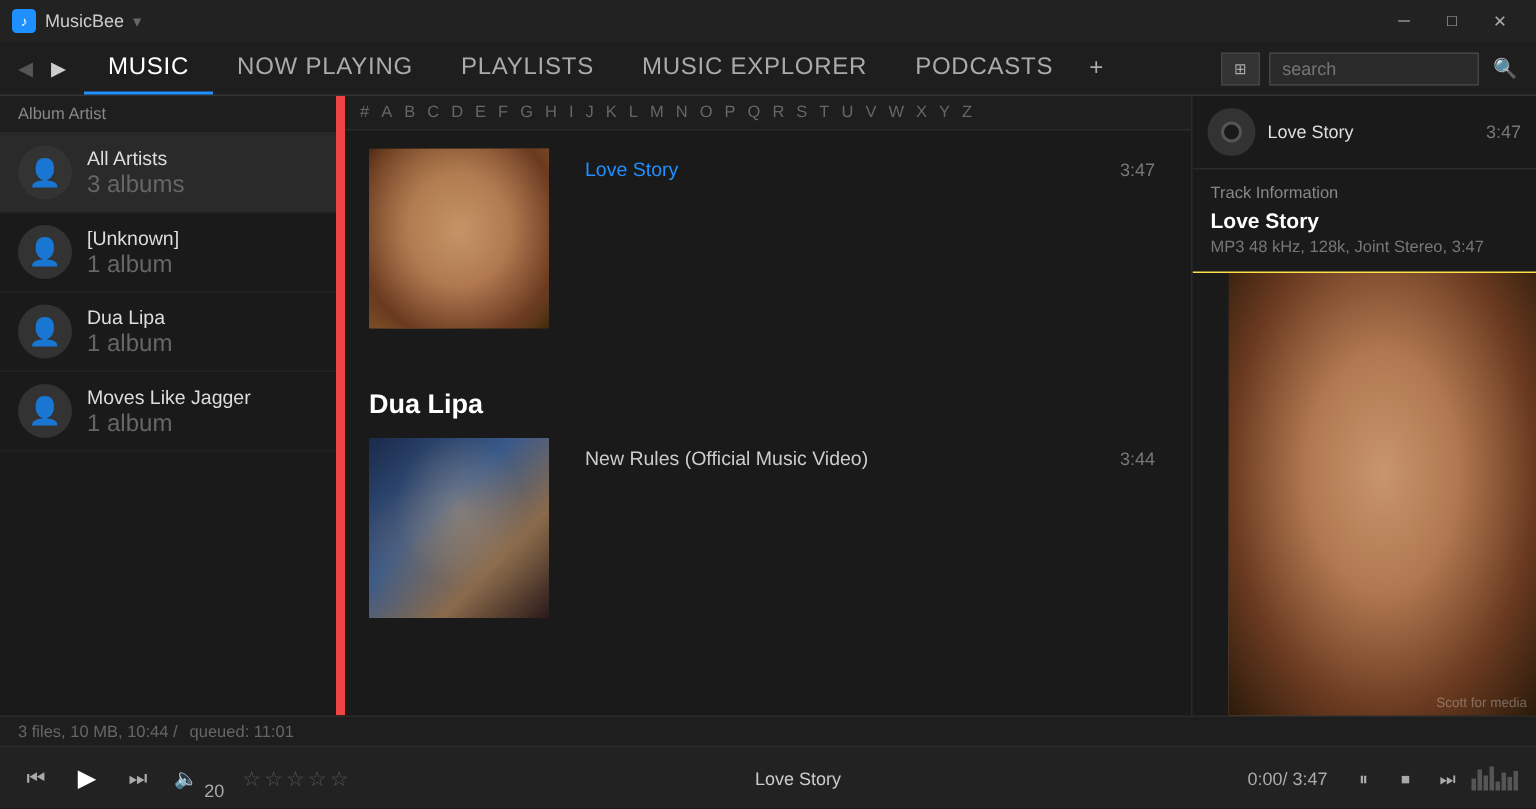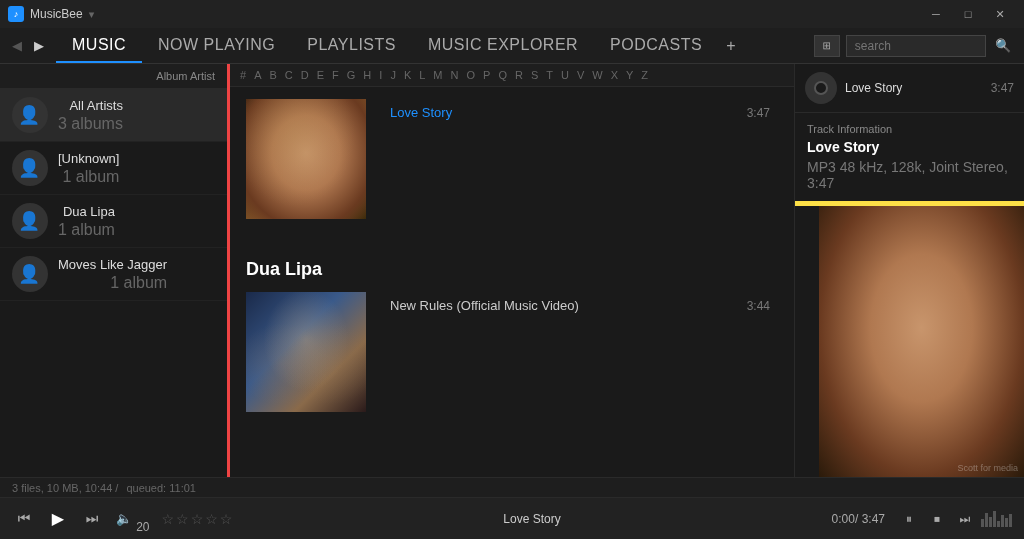--- a/index.html
+++ b/index.html
@@ -151,22 +151,21 @@
       overflow: hidden;
     }
 
     
     .sidebar {
       width: 230px;
       background: #1a1a1a;
       display: flex;
       flex-direction: column;
       flex-shrink: 0;
-      border-right: 3px solid #ef4444;
-      text-align: right;
+      border-right: 6px solid #ef4444;
     }
     .sidebar-header {
       padding: 6px 12px;
       font-size: 11px;
       color: #888;
       background: #1e1e1e;
       border-bottom: 1px solid #2a2a2a;
       text-transform: none;
     }
     .sidebar-item {
@@ -342,35 +341,35 @@
       height: 10px;
       border-radius: 50%;
       background: #1a1a1a;
       border: 2px solid #555;
     }
     .playing-info { flex: 1; }
     .playing-title { font-size: 12px; color: #ddd; }
     .playing-duration { font-size: 11px; color: #777; }
     .track-info-section {
       padding: 10px 12px;
-      border-bottom: 5px solid #fde047;
+      border-bottom: 1px solid #fde047;
     }
     .track-info-label {
       font-size: 11px;
       color: #888;
       margin-bottom: 4px;
     }
     .track-info-title {
       font-size: 14px;
       color: #fff;
       font-weight: bold;
       margin-bottom: 4px;
     }
     .track-info-meta {
-      font-size: 14px;
+      font-size: 11px;
       color: #777;
     }
     .album-art-large {
       flex: 1;
       position: relative;
       overflow: hidden;
       margin-left: 24px;
     }
     .album-art-large-img {
       width: 100%;

